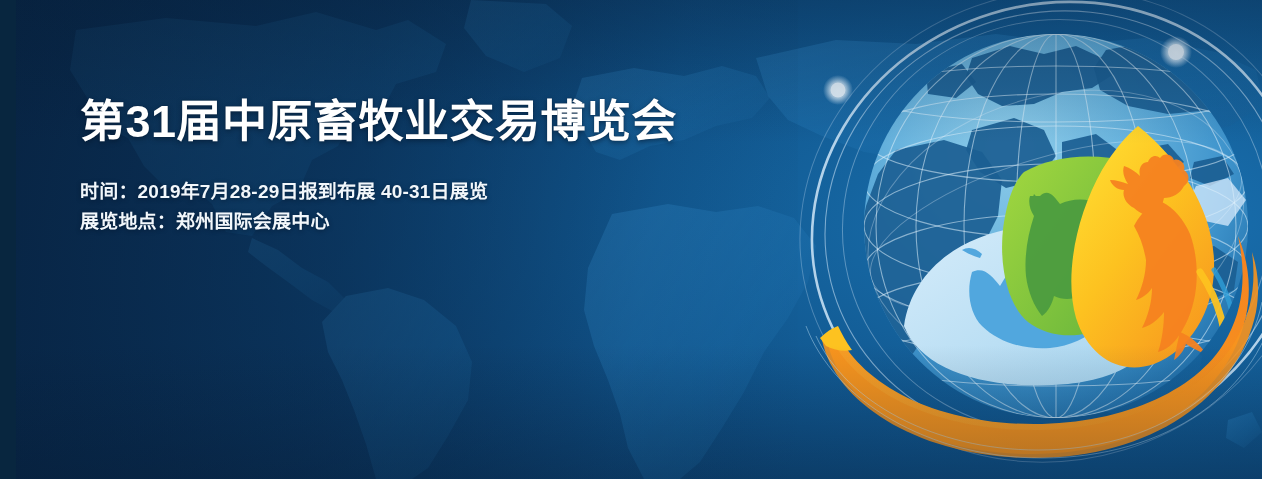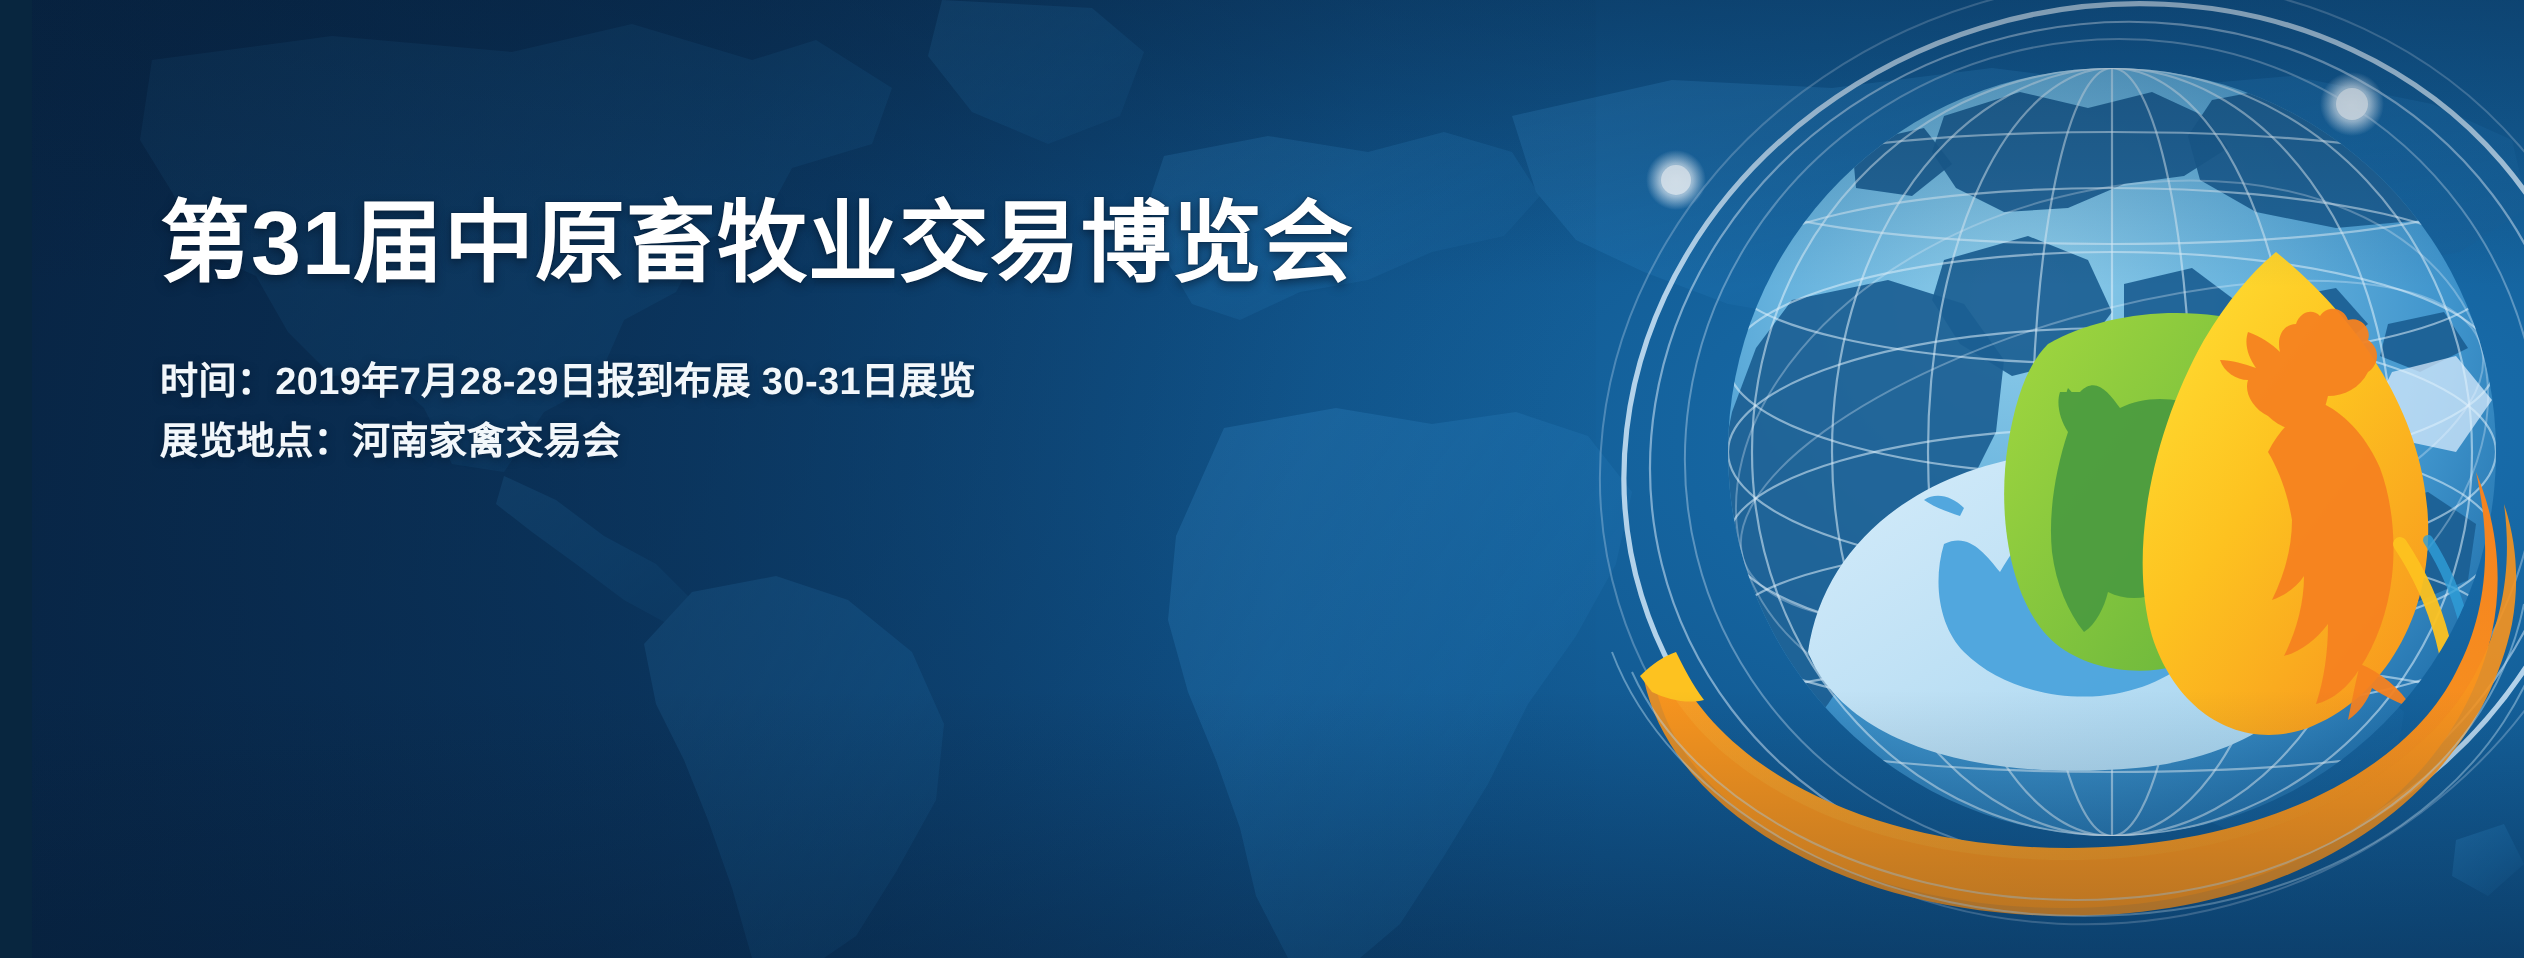--- a/index.html
+++ b/index.html
@@ -298,18 +298,18 @@
         <path d="M30,372 C58,446 152,504 266,504 C390,504 486,438 502,340"></path>
       </g>
     </svg>
   </div>
 
   <div class="topshade"></div>
 
   <div class="textblock">
     <div class="title-line">第31届中原畜牧业交易博览会</div>
     <div class="subblock">
-      <div class="sub-line">时间：2019年7月28-29日报到布展 30-31日展览</div>
-      <div class="sub-line">展览地点：河南家禽交易会</div>
+      <div class="sub-line">时间：2019年7月28-29日报到布展 40-31日展览</div>
+      <div class="sub-line">展览地点：郑州国际会展中心</div>
     </div>
   </div>
 
 </div>
 
 </body></html>

